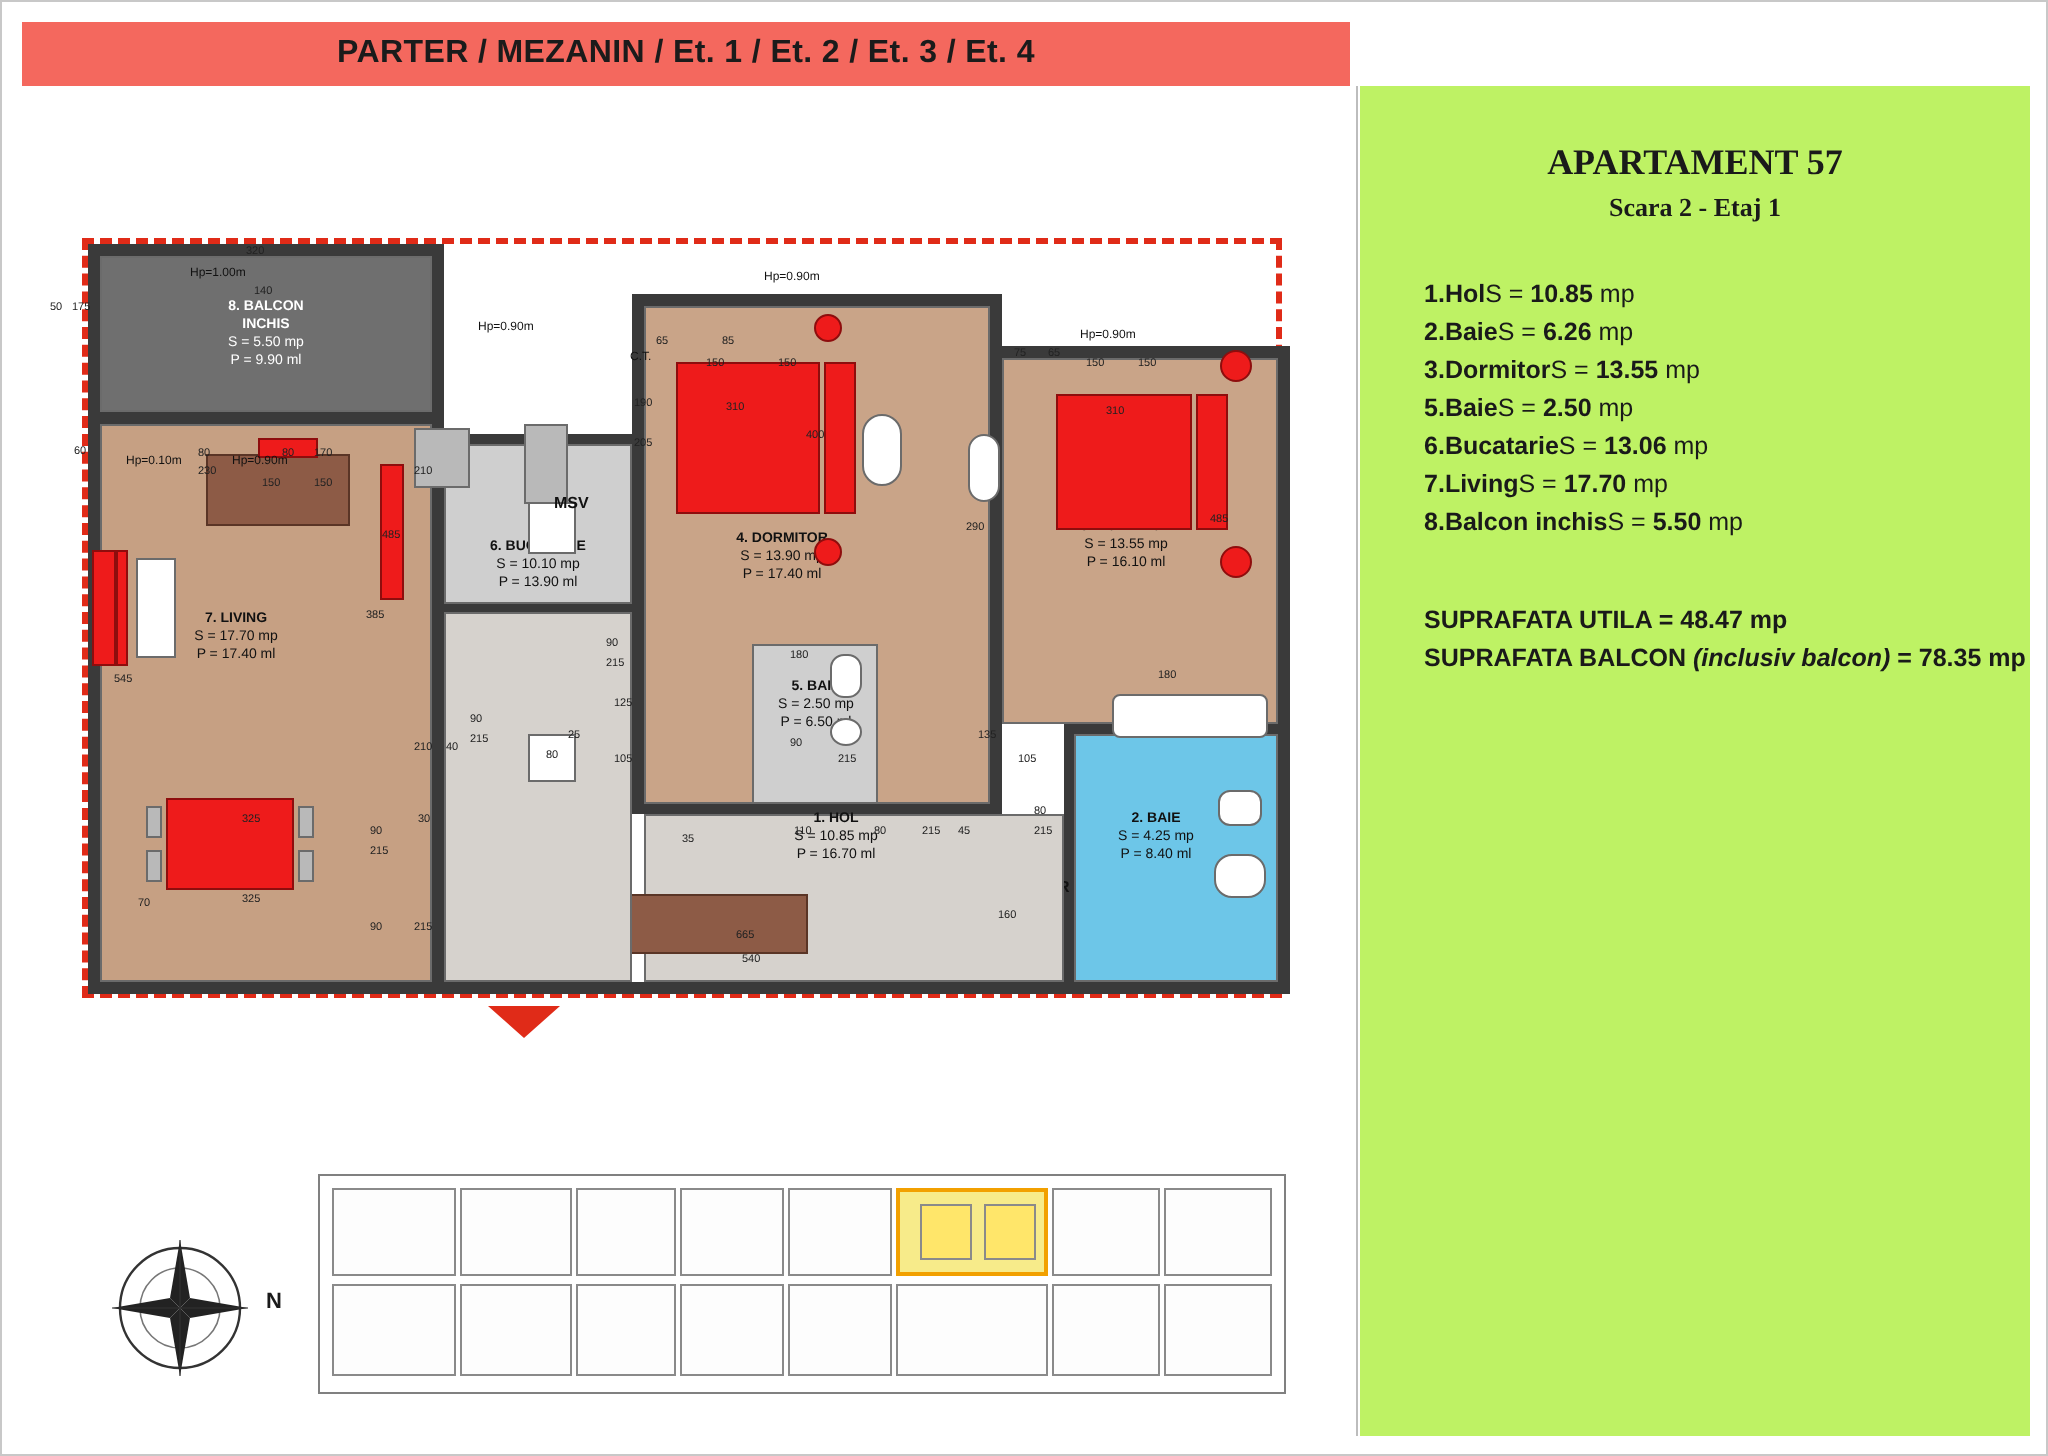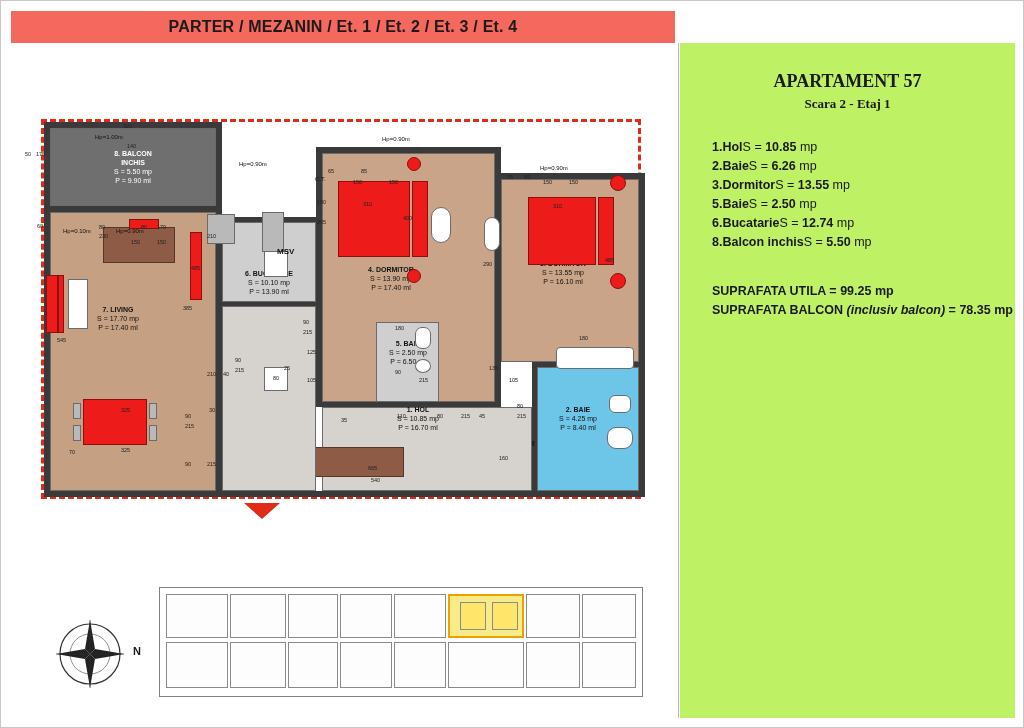--- a/index.html
+++ b/index.html
@@ -234,29 +234,32 @@
       <div class="room-line">
         <span class="rname">2.</span><span class="rname">Baie</span><span class="rs">S = </span><span class="rval">6.26</span><span class="runit"> mp</span>
       </div>
       <div class="room-line">
         <span class="rname">3.</span><span class="rname">Dormitor</span><span class="rs">S = </span><span class="rval">13.55</span><span class="runit"> mp</span>
       </div>
       <div class="room-line">
         <span class="rname">5.</span><span class="rname">Baie</span><span class="rs">S = </span><span class="rval">2.50</span><span class="runit"> mp</span>
       </div>
       <div class="room-line">
-        <span class="rname">6.</span><span class="rname">Bucatarie</span><span class="rs">S = </span><span class="rval">12.74</span><span class="runit"> mp</span>
+        <span class="rname">6.</span><span class="rname">Bucatarie</span><span class="rs">S = </span><span class="rval">13.06</span><span class="runit"> mp</span>
+      </div>
+      <div class="room-line">
+        <span class="rname">7.</span><span class="rname">Living</span><span class="rs">S = </span><span class="rval">17.70</span><span class="runit"> mp</span>
       </div>
       <div class="room-line">
         <span class="rname">8.</span><span class="rname">Balcon inchis</span><span class="rs">S = </span><span class="rval">5.50</span><span class="runit"> mp</span>
       </div>
     </div>
 
     <div class="totals">
-      <div>SUPRAFATA UTILA = 99.25 mp</div>
+      <div>SUPRAFATA UTILA = 48.47 mp</div>
       <div><span>SUPRAFATA BALCON </span><span class="ital">(inclusiv balcon)</span><span> = 78.35 mp</span></div>
     </div>
   </div>
 
   <div class="plan-wrap">
 
     <div class="watermark">PLAN</div>
 
     <div class="outline"></div>
 

